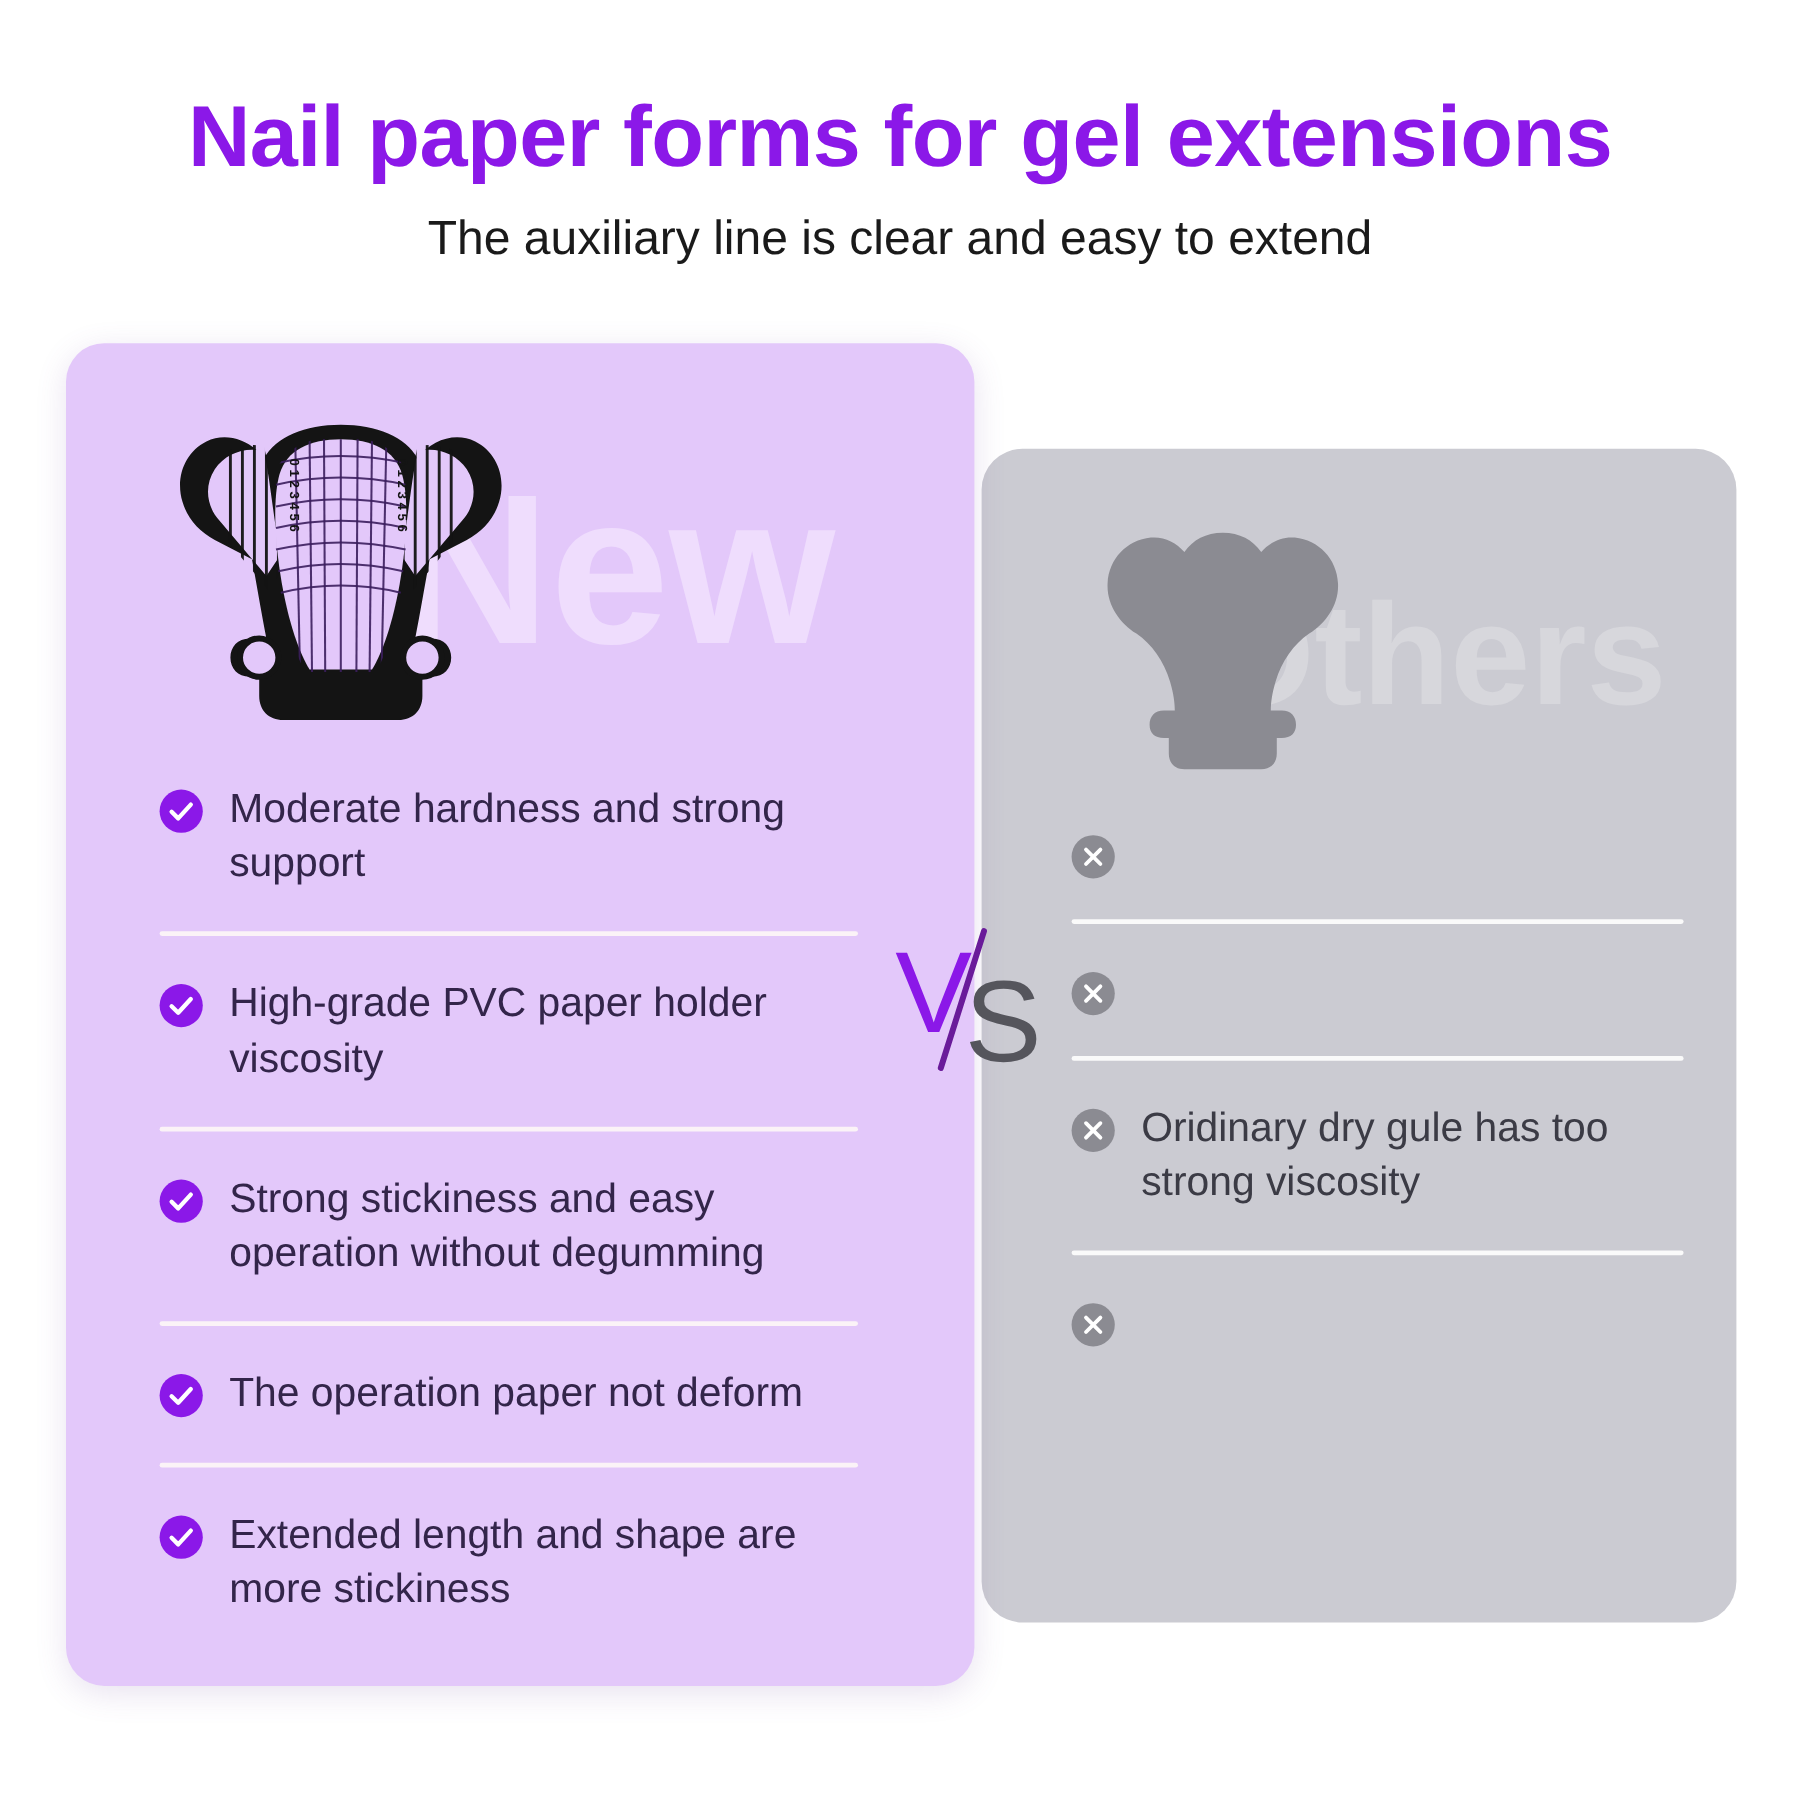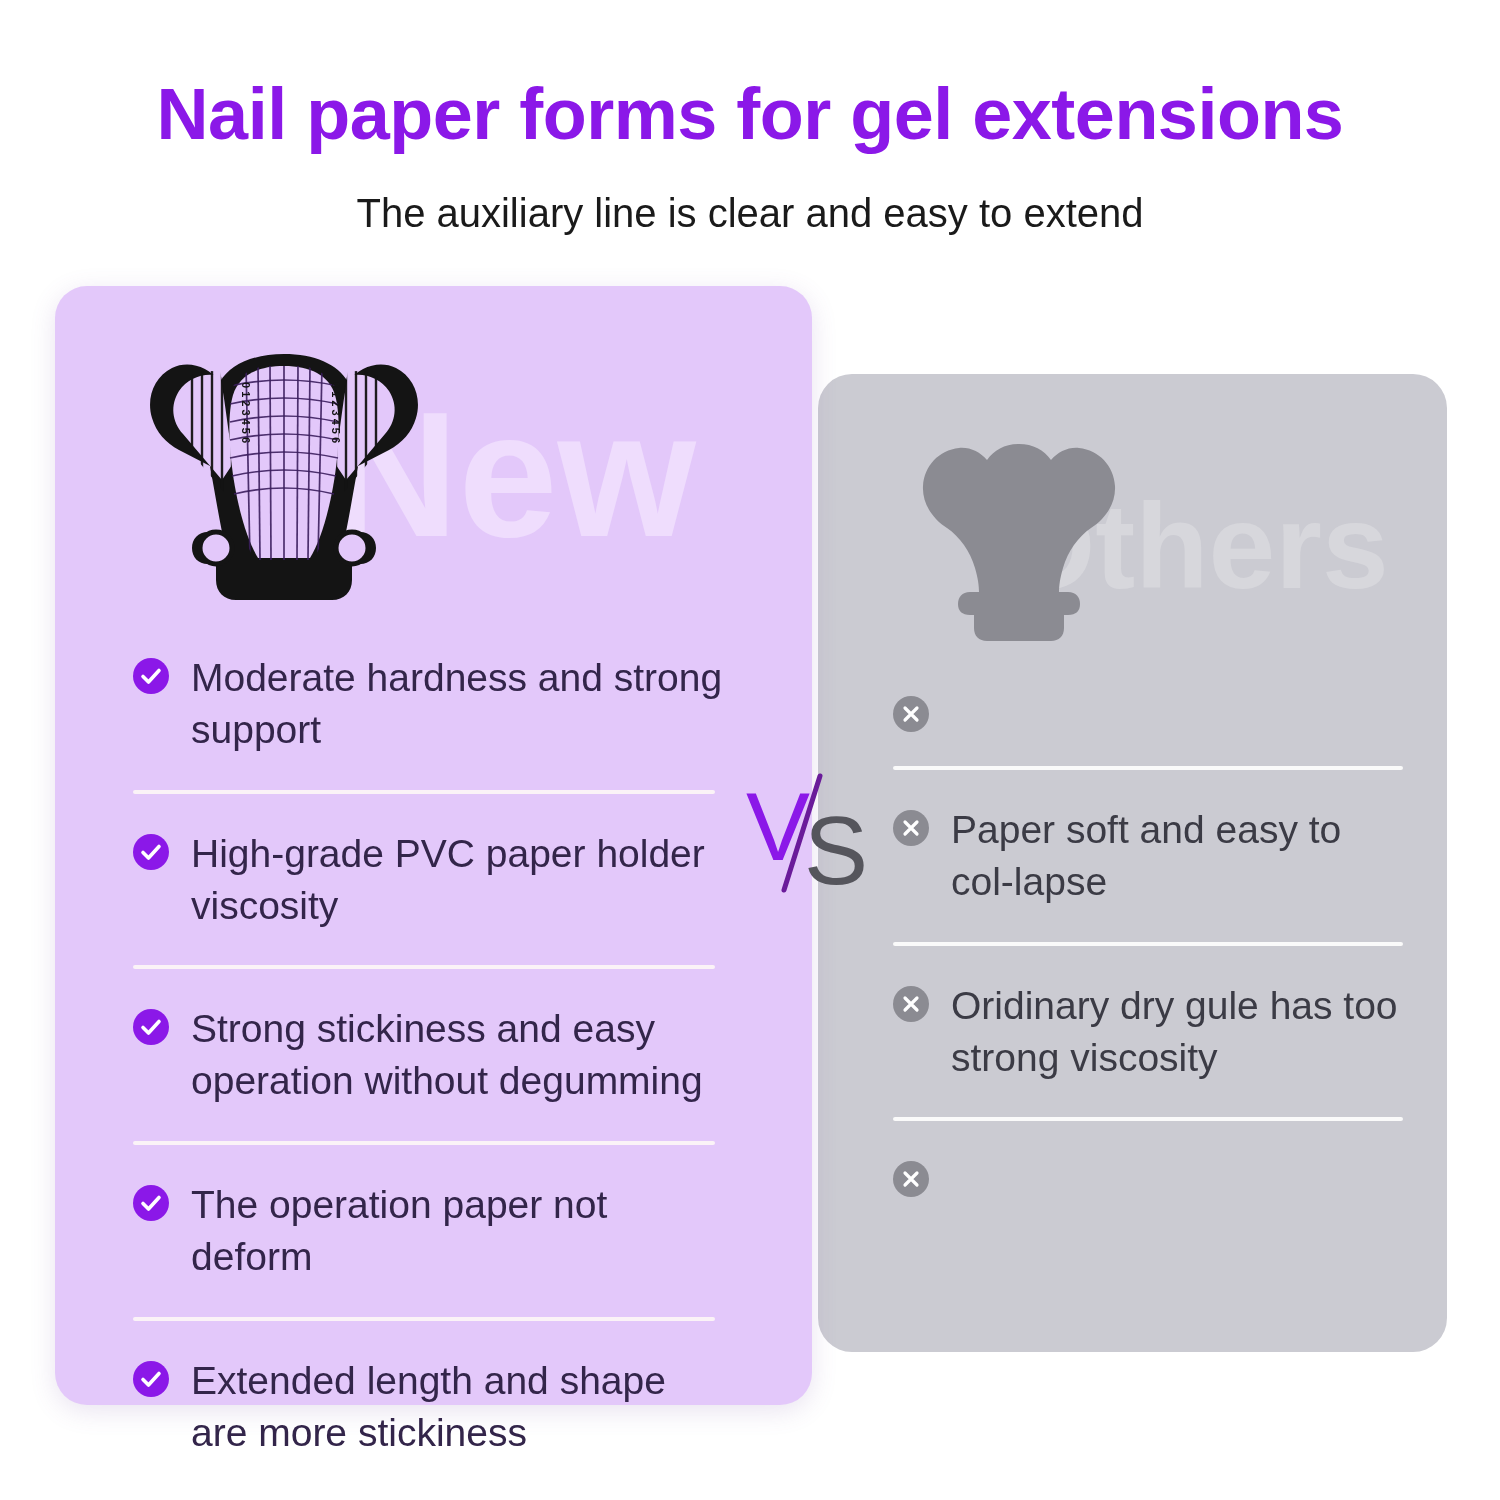--- a/index.html
+++ b/index.html
@@ -31,21 +31,21 @@
     margin: 0;
     padding-top: 78px;
     font-size: 72px;
     font-weight: bold;
     letter-spacing: -0.5px;
     color: #8B18E8;
     line-height: 1.0;
     white-space: nowrap;
   }
   .subtitle {
-    margin: 15px;
+    margin: 1px;
     padding-top: 28px;
     font-size: 40px;
     font-weight: normal;
     color: #1a1a1a;
     line-height: 1.0;
     white-space: nowrap;
   }
 
   
   .card-others {
@@ -149,21 +149,21 @@
     border-radius: 50%;
     margin-top: 6px;
     position: relative;
   }
   .badge-check { background: #8B18E8; }
   .badge-x     { background: #8B8B92; }
   .badge svg { display: block; }
 
   .row-text {
     margin-left: 22px;
-    font-size: 39px;
+    font-size: 34px;
     line-height: 1.33;
     font-weight: normal;
   }
   .list-new .row-text   { color: #33254A; }
   .list-others .row-text{ color: #3B3B45; }
 
   .divider {
     height: 4px;
     border-radius: 2px;
     margin: 0;
@@ -411,21 +411,20 @@
     <div style="height:34px"></div>
     <div class="divider"></div>
     <div style="height:34px"></div>
 
     <div class="row">
       <span class="badge badge-x">
         <svg width="36" height="36" viewBox="0 0 36 36">
           <path d="M12 12 L24 24 M24 12 L12 24" fill="none" stroke="#ffffff" stroke-width="3.2" stroke-linecap="round"></path>
         </svg>
       </span>
-      <span class="row-text">Paper soft and easy to col-lapse</span>
     </div>
 
     <div style="height:34px"></div>
     <div class="divider"></div>
     <div style="height:34px"></div>
 
     <div class="row">
       <span class="badge badge-x">
         <svg width="36" height="36" viewBox="0 0 36 36">
           <path d="M12 12 L24 24 M24 12 L12 24" fill="none" stroke="#ffffff" stroke-width="3.2" stroke-linecap="round"></path>

